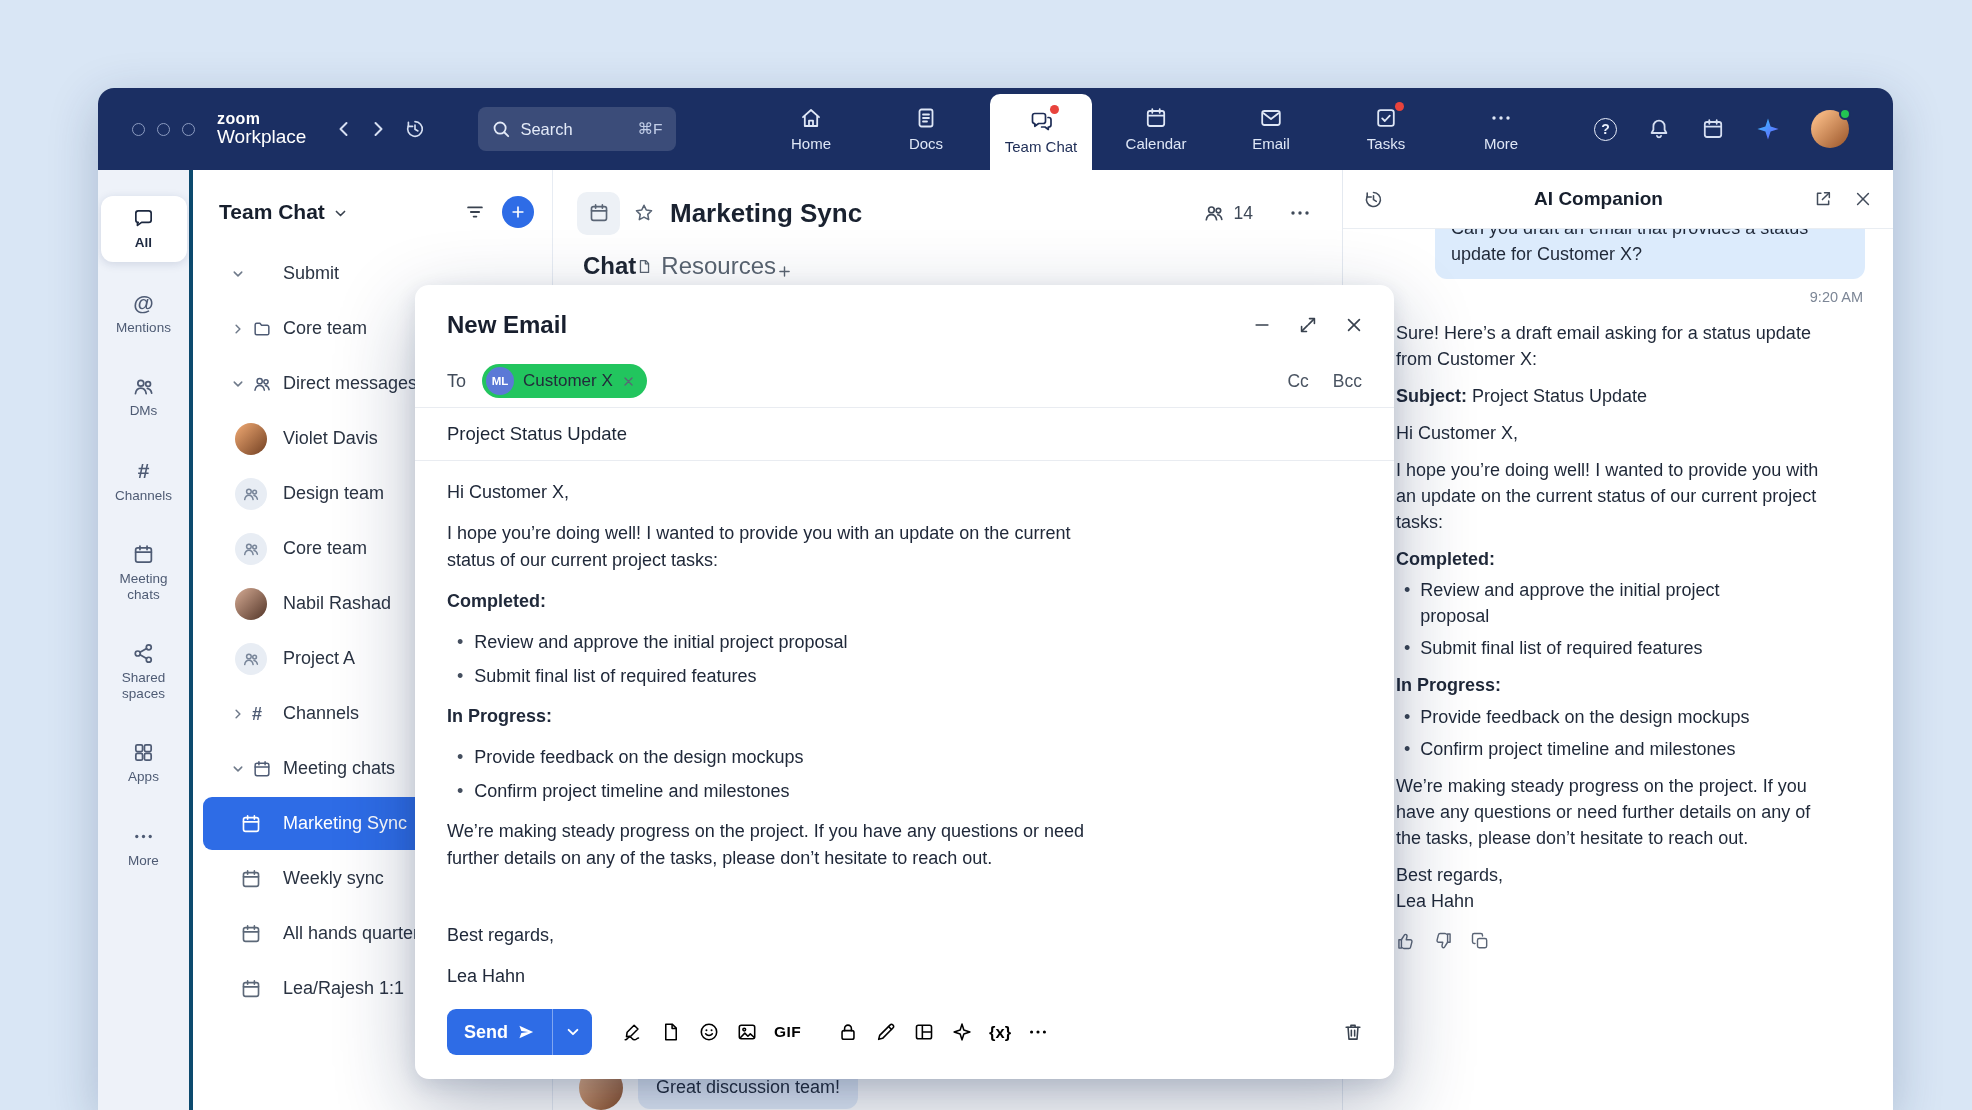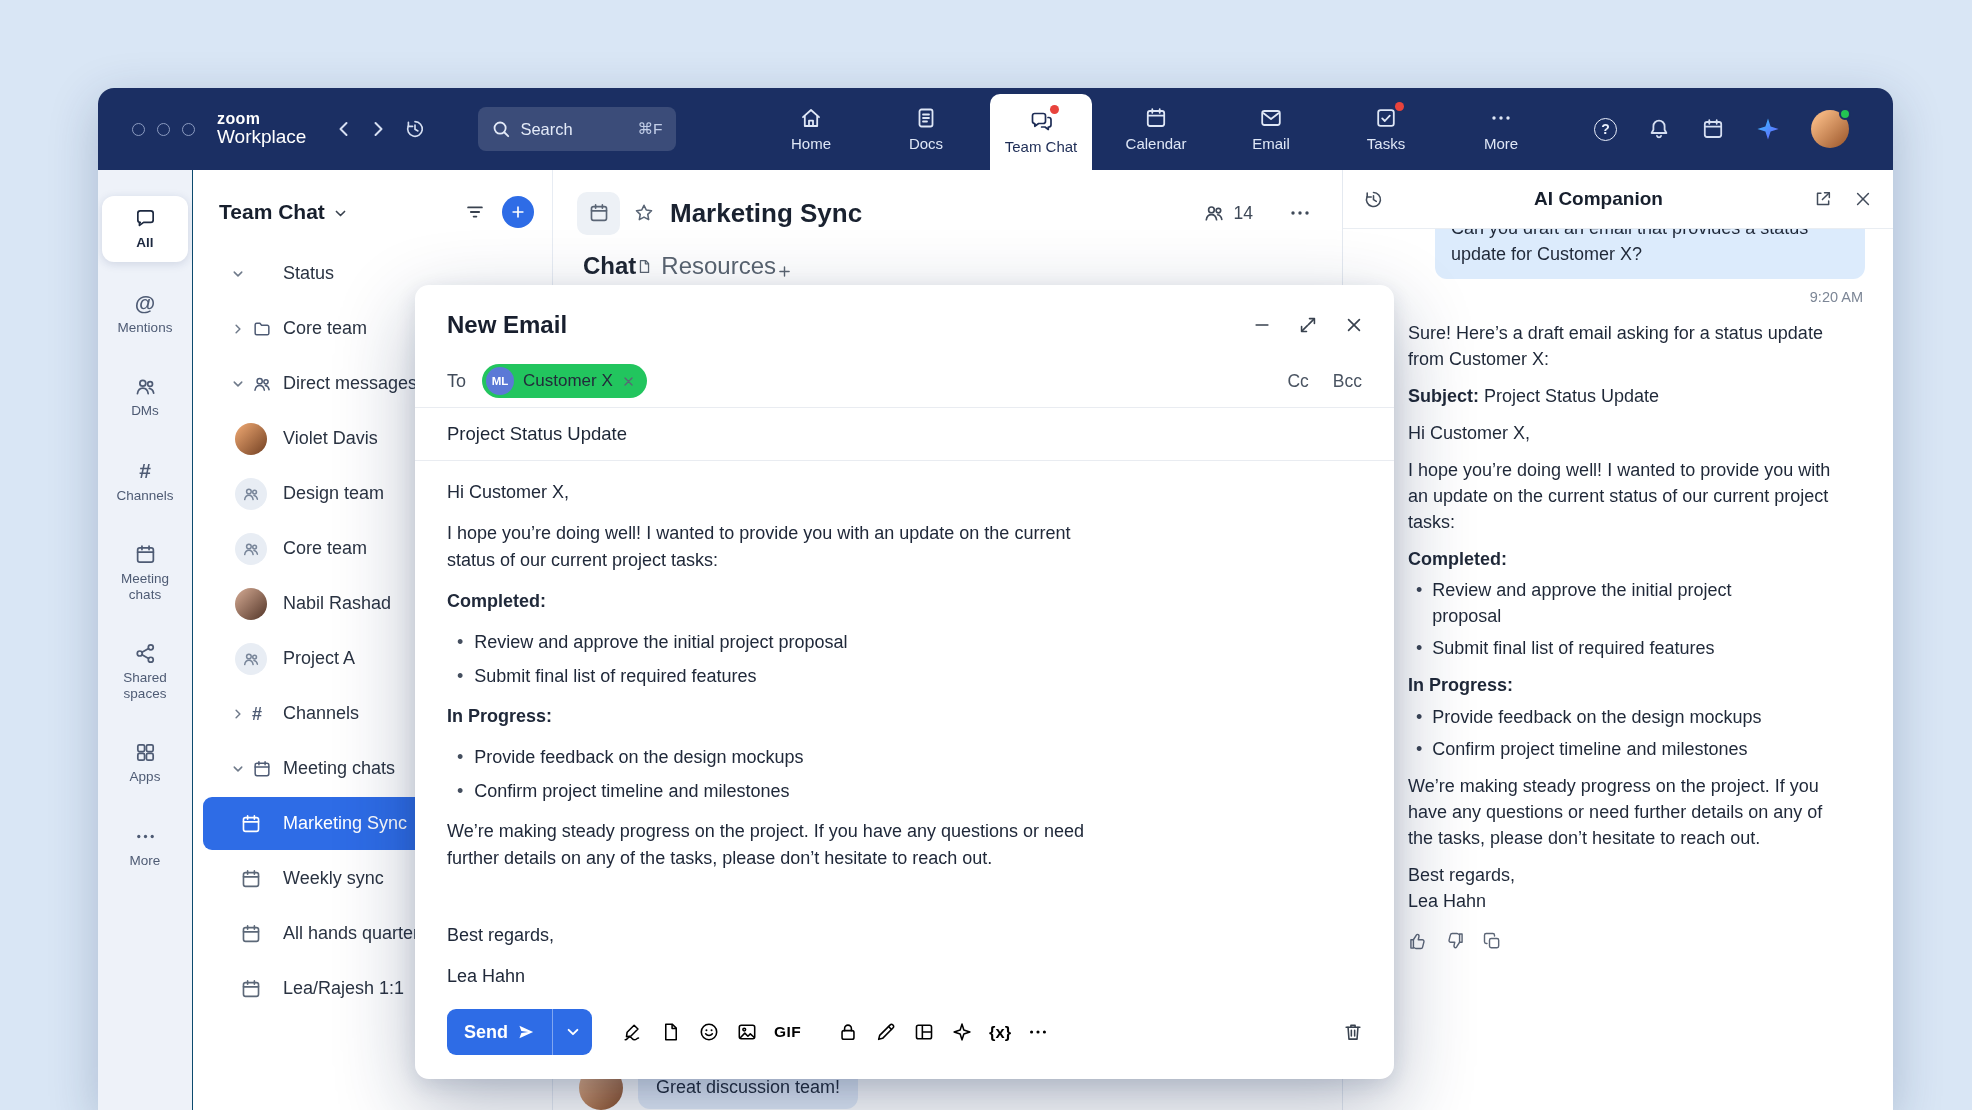--- a/index.html
+++ b/index.html
@@ -35,21 +35,21 @@
   .help-circle { width:23px; height:23px; border:1.8px solid #e8eefb; border-radius:50%; display:flex;
                  align-items:center; justify-content:center; font-size:14px; font-weight:700; color:#e8eefb; }
   .tb-avatar { position:relative; width:38px; height:38px; border-radius:50%;
                background:linear-gradient(135deg,#f0b27d 20%,#a35f33 90%); }
   .status-dot { position:absolute; top:-2px; right:-2px; width:12px; height:12px; border-radius:50%;
                 background:#23c552; border:2px solid #1b2f63; }
 
   
   .content { flex:1; display:flex; min-height:0; }
 
-  .rail { width:95px; background:#eef2f9; border-right:1px solid #0c4a6e; padding-top:26px;
+  .rail { width:95px; background:#eef2f9; border-right:4px solid #0c4a6e; padding-top:26px;
           display:flex; flex-direction:column; align-items:center; gap:18px; }
   .rail-item { width:86px; padding:11px 2px; border-radius:12px; display:flex; flex-direction:column;
                align-items:center; gap:5px; color:#4e5b74; font-size:13.5px; text-align:center; line-height:1.15; }
   .rail-item.active { background:#fff; box-shadow:0 2px 10px rgba(24,47,99,.15); color:#1d2940; font-weight:600; }
   .glyph-ic { font-size:21px; font-weight:600; line-height:24px; height:24px; }
 
   .sidebar { width:360px; background:#fff; border-right:1px solid #e7ecf3; display:flex; flex-direction:column; }
   .sb-header { display:flex; align-items:center; padding:26px 18px 18px 26px; gap:9px; }
   .sb-title { font-size:21px; font-weight:700; color:#171f2d; }
   .sb-title-caret { color:#39424f; padding-top:3px; }
@@ -95,21 +95,21 @@
   
   .ai-panel { width:551px; border-left:1px solid #e4e9f0; display:flex; flex-direction:column; background:#fff; }
   .ai-header { flex:0 0 59px; border-bottom:1px solid #e9edf2; display:flex; align-items:center;
                padding:0 20px; color:#424c5b; }
   .ai-title { flex:1; text-align:center; font-size:19px; font-weight:700; color:#171f2d; }
   .ai-hicons { display:flex; gap:20px; color:#424c5b; }
   .ai-scroll { flex:1; overflow:hidden; padding:0 26px; }
   .user-bubble { margin:-26px 2px 0 66px; background:#dcebfc; border-radius:12px; padding:12px 16px;
                  font-size:18px; line-height:1.45; color:#1f2838; }
   .ai-ts { text-align:right; font-size:14.5px; color:#7c8696; margin:10px 4px 16px; }
-  .ai-msg { display:flex; gap:13px; }
+  .ai-msg { display:flex; gap:1px; }
   .ai-spark { flex:0 0 26px; padding-top:3px; }
   .ai-body { flex:1; font-size:18px; line-height:1.44; color:#1f2838; max-width:432px; }
   .ai-body p { margin-bottom:11px; }
   .b { font-weight:700; }
   .ai-ul { list-style:none; margin:2px 0 11px 8px; }
   .ai-ul li { display:flex; gap:10px; margin-bottom:6px; max-width:385px; }
   .ai-ul li::before { content:"•"; color:#3a4454; }
   .ai-feedback { display:flex; gap:17px; margin-top:17px; color:#5b6576; }
 
   
@@ -394,21 +394,21 @@
       </div>
 
       <div class="sb-list">
         <div class="sb-row">
           <span class="sb-caret">
                 <svg width="12" height="12" viewBox="0 0 16 16" fill="none" stroke="currentColor" stroke-width="2" stroke-linecap="round" stroke-linejoin="round">
                   <path d="M3 5.5 8 10.5 13 5.5"></path>
                 </svg>
               </span>
           <span class="sb-slot"></span>
-          <span class="lbl">Status</span>
+          <span class="lbl">Submit</span>
         </div>
         <div class="sb-row">
           <span class="sb-caret">
                 <svg width="12" height="12" viewBox="0 0 16 16" fill="none" stroke="currentColor" stroke-width="2" stroke-linecap="round" stroke-linejoin="round">
                   <path d="M5.5 3 10.5 8 5.5 13"></path>
                 </svg>
               </span>
           <span class="sb-slot">
                 <svg width="20" height="20" viewBox="0 0 24 24" fill="none" stroke="currentColor" stroke-width="1.8" stroke-linejoin="round">
                   <path d="M3.8 7A1.8 1.8 0 0 1 5.6 5.2h3.9l2 2.3h6.9A1.8 1.8 0 0 1 20.2 9.3v8A1.8 1.8 0 0 1 18.4 19H5.6a1.8 1.8 0 0 1-1.8-1.8z"></path>

